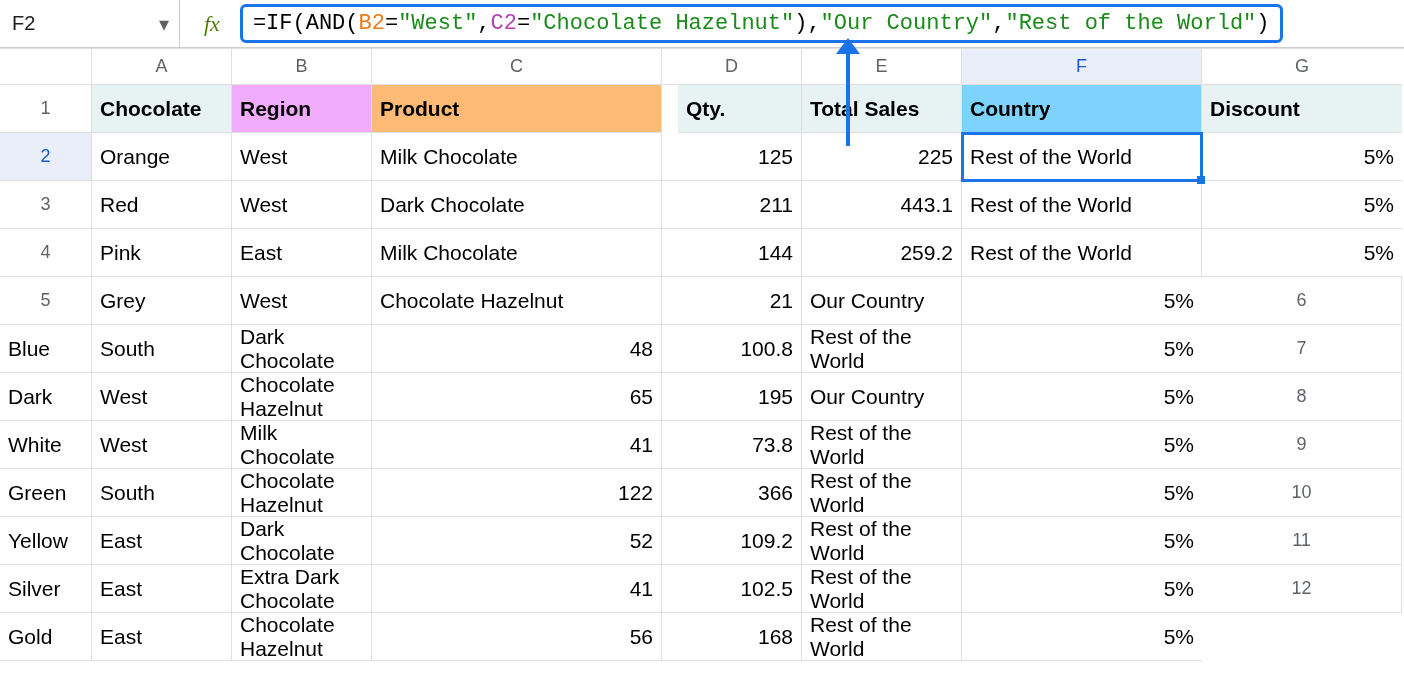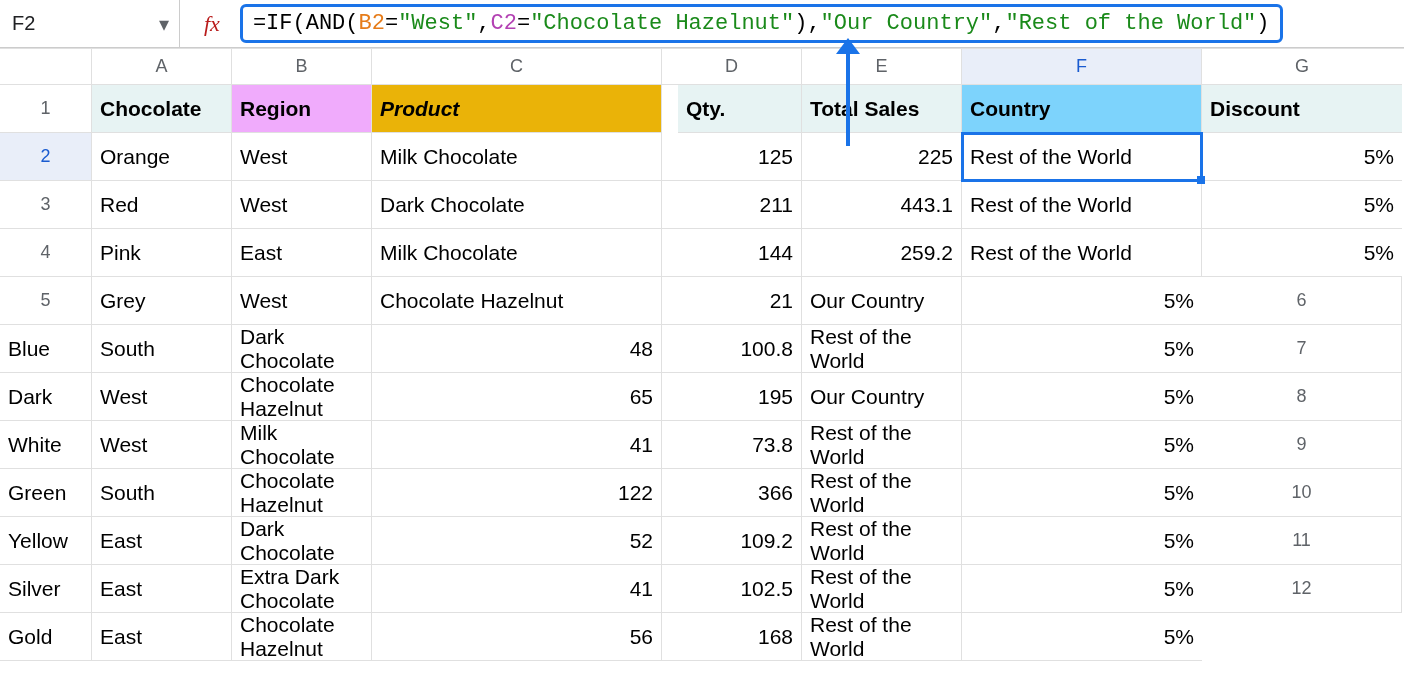--- a/index.html
+++ b/index.html
@@ -29,21 +29,21 @@
     border-right: 1px solid #ccc;
     position: relative;
   }
   .namebox .drop {
     margin-left: auto;
     margin-right: 10px;
     color: #5f6368;
   }
   .fx {
     font-style: italic;
-    color: #b91c1c;
+    color: #4d7c0f;
     font-size: 22px;
     padding: 0 20px 0 24px;
     font-family: Georgia, serif;
     text-align: center;
   }
   .formula-wrap {
     flex: 1;
     height: 100%;
     display: flex;
     align-items: center;
@@ -146,21 +146,21 @@
     <div class="colhdr">A</div>
     <div class="colhdr">B</div>
     <div class="colhdr">C</div>
     <div class="colhdr">D</div>
     <div class="colhdr">E</div>
     <div class="colhdr sel">F</div>
     <div class="colhdr borderless-right">G</div>
     <div class="rowhdr">1</div>
     <div class="cell hdrrow" style="background: rgb(231, 243, 243); font-weight: bold;">Chocolate</div>
     <div class="cell hdrrow" style="background: #f0abfc; font-weight: bold;">Region</div>
-    <div class="cell hdrrow" style="background: #eab308; font-weight: bold; font-style: italic;">Product</div>
+    <div class="cell hdrrow" style="background: #fdba74; font-weight: bold;">Product</div>
     <div class="cell hdrrow" style="background: rgb(231, 243, 243); font-weight: bold; margin-left: 16px;">Qty.</div>
     <div class="cell hdrrow" style="background: rgb(231, 243, 243); font-weight: bold;">Total Sales</div>
     <div class="cell hdrrow" style="background: #7dd3fc; font-weight: bold;">Country</div>
     <div class="cell borderless-right hdrrow" style="background: rgb(231, 243, 243); font-weight: bold;">Discount</div>
     <div class="rowhdr sel">2</div>
     <div class="cell">Orange</div>
     <div class="cell">West</div>
     <div class="cell">Milk Chocolate</div>
     <div class="cell num">125</div>
     <div class="cell num">225</div>

